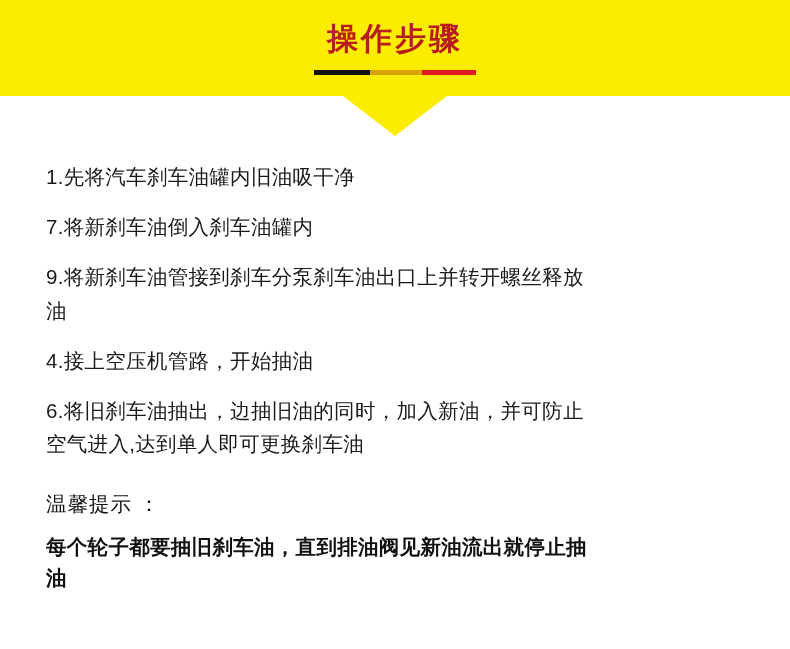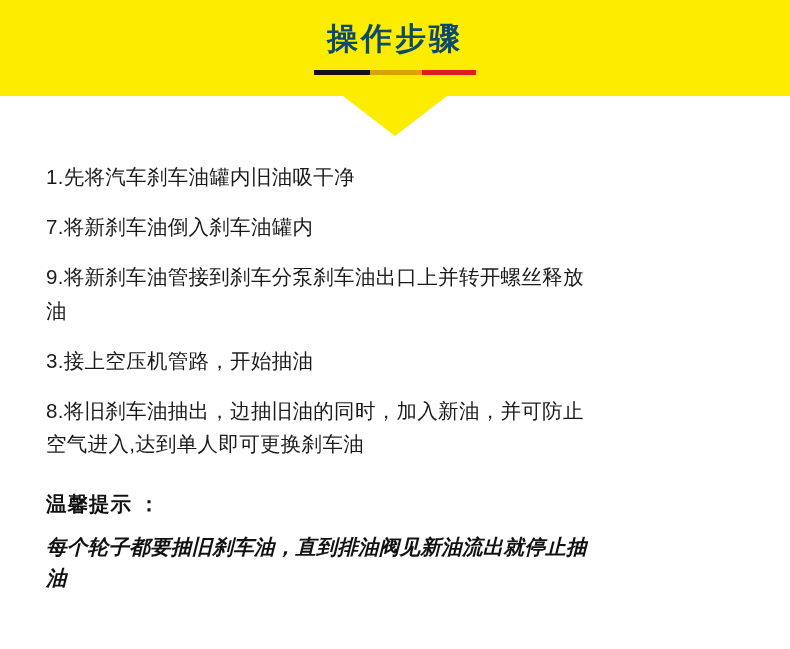--- a/index.html
+++ b/index.html
@@ -31,21 +31,21 @@
     flex-direction: column;
     align-items: center;
     justify-content: flex-start;
     box-sizing: border-box;
     padding-top: 22px;
   }
 
   .header-title {
     font-size: 31px;
     font-weight: bold;
-    color: #0c4a6e;
+    color: #b91c1c;
     letter-spacing: 3px;
     line-height: 1.1;
     margin: 0;
   }
 
   .rule-group {
     display: flex;
     flex-direction: row;
     margin-top: 14px;
     height: 5px;
@@ -99,33 +99,32 @@
     margin: 0 0 17px 0;
     letter-spacing: 0.3px;
     font-weight: normal;
   }
 
   .tips {
     margin-top: 30px;
   }
   .tips-title {
     font-size: 20.5px;
-    font-weight: bold;
+    font-weight: normal;
     color: #111111;
     letter-spacing: 1px;
     margin: 0 0 14px 0;
   }
   .tips-text {
     font-size: 20.5px;
     font-weight: bold;
     color: #111111;
     line-height: 1.5;
     margin: 0;
     letter-spacing: 0.3px;
-    font-style: italic;
   }
 </style>
 </head>
 <body>
 
 <div class="page">
 
   <div class="header">
     <h1 class="header-title">操作步骤</h1>
     <div class="rule-group">
@@ -137,22 +136,22 @@
 
   <div class="arrow-wrap">
     <div class="arrow"></div>
   </div>
 
   <div class="content">
     <ul class="step-list">
       <li class="step-item">1.先将汽车刹车油罐内旧油吸干净</li>
       <li class="step-item">7.将新刹车油倒入刹车油罐内</li>
       <li class="step-item">9.将新刹车油管接到刹车分泵刹车油出口上并转开螺丝释放油</li>
-      <li class="step-item">3.接上空压机管路，开始抽油</li>
-      <li class="step-item">8.将旧刹车油抽出，边抽旧油的同时，加入新油，并可防止空气进入,达到单人即可更换刹车油</li>
+      <li class="step-item">4.接上空压机管路，开始抽油</li>
+      <li class="step-item">6.将旧刹车油抽出，边抽旧油的同时，加入新油，并可防止空气进入,达到单人即可更换刹车油</li>
     </ul>
 
     <div class="tips">
       <p class="tips-title">温馨提示 ：</p>
       <p class="tips-text">每个轮子都要抽旧刹车油，直到排油阀见新油流出就停止抽油</p>
     </div>
   </div>
 
 </div>
 

